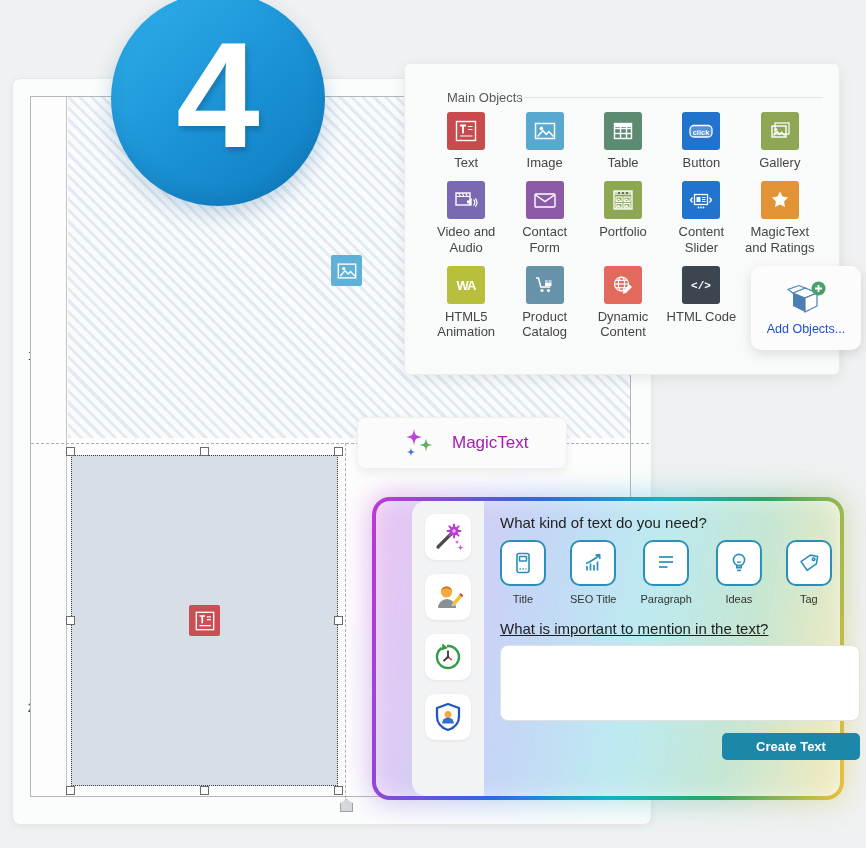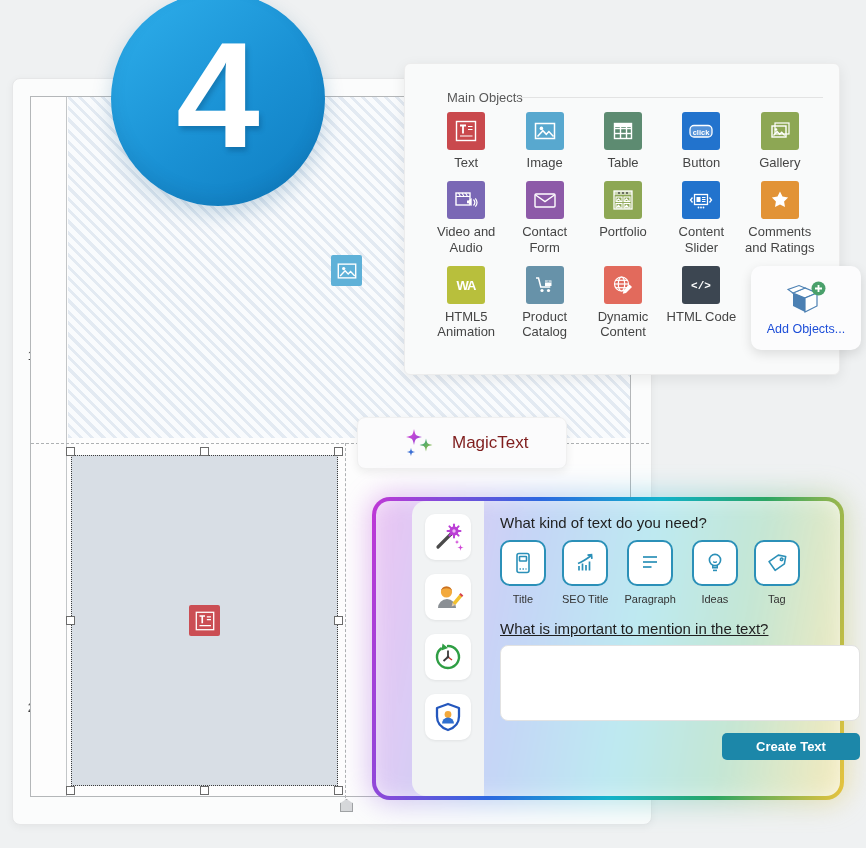--- a/index.html
+++ b/index.html
@@ -56,38 +56,38 @@
   
   .add-card{position:absolute;left:751px;top:266px;width:110px;height:84px;background:#fcfcfd;
     border-radius:10px;box-shadow:0 4px 12px rgba(0,0,0,.12);z-index:12;
     display:flex;flex-direction:column;align-items:center;justify-content:center;cursor:pointer;}
   .add-label{margin-top:6px;font-size:12.5px;color:#1d4ed8;}
 
   
   .mt-card{position:absolute;left:357px;top:417px;width:210px;height:52px;background:#fbfbfc;
     border:1px solid #f0f0f0;border-radius:8px;box-shadow:0 3px 10px rgba(0,0,0,.07);z-index:11;
     display:flex;align-items:center;padding-left:44px;box-sizing:border-box;cursor:pointer;}
-  .mt-label{margin-left:16px;font-size:17px;color:#7f1d1d;text-align:center;}
+  .mt-label{margin-left:16px;font-size:17px;color:#a21caf;text-align:center;}
 
   
   .dialog{position:absolute;left:372px;top:497px;width:472px;height:303px;border-radius:18px;
     border:4px solid transparent;box-sizing:border-box;z-index:20;
     background:linear-gradient(#fff,#fff) padding-box,
       linear-gradient(100deg,#c238d6 0%,#2d68e0 32%,#13b3cc 55%,#2aa564 75%,#ecc43d 100%) border-box;}
   .dialog::before{content:"";position:absolute;inset:-9px;border-radius:26px;z-index:-1;
     background:linear-gradient(100deg,rgba(194,56,214,.30),rgba(45,104,224,.28) 32%,rgba(19,179,204,.28) 55%,rgba(42,165,100,.28) 75%,rgba(236,196,61,.35));
     filter:blur(13px);}
   .dlg-inner{display:flex;width:100%;height:100%;border-radius:14px;overflow:hidden;margin-left:36px;}
   .dlg-side{width:72px;background:#f1f3f4;display:flex;flex-direction:column;align-items:center;
     padding-top:13px;gap:14px;flex:none;}
   .side-tile{width:46px;height:46px;background:#fff;border-radius:10px;box-shadow:0 1px 3px rgba(0,0,0,.07);
     display:flex;align-items:center;justify-content:center;cursor:pointer;flex:none;}
   .dlg-main{flex:1;padding:13px 16px 10px 16px;}
   .dlg-q{font-size:15px;color:#1f1f1f;}
-  .opt-row{display:flex;gap:16px;margin-top:9px;}
+  .opt-row{display:flex;gap:24px;margin-top:9px;}
   .opt{display:flex;flex-direction:column;align-items:center;cursor:pointer;}
   .opt-btn{width:46px;height:46px;border:2px solid #2b90b8;border-radius:10px;box-sizing:border-box;
     display:flex;align-items:center;justify-content:center;background:#fff;}
   .opt-label{margin-top:7px;font-size:11px;color:#333;}
   .dlg-q2{margin-top:15px;text-decoration:underline;}
   .dlg-textarea{display:block;margin-top:8px;width:360px;height:76px;border:1px solid #e2e2e2;
     border-radius:8px;background:#fff;resize:none;box-sizing:border-box;font-family:"Liberation Sans",sans-serif;
     font-size:13px;padding:8px;color:#333;outline:none;}
   .create-btn{display:block;margin:12px 0 0 auto;width:138px;height:27px;background:#1c87a9;color:#fff;
     font-weight:bold;font-size:13px;border:none;border-radius:5px;cursor:pointer;
@@ -262,21 +262,21 @@
         </div>
         <div class="mo-label">Content Slider</div>
       </div>
 
       <div class="mo-item">
         <div class="tile" style="background: rgb(226, 147, 54);">
           <svg width="24" height="24" viewBox="0 0 24 24">
             <path d="M12 3.5 l2.5 5.1 5.6.8 -4 4 .9 5.6 -5-2.6 -5 2.6 .9-5.6 -4-4 5.6-.8z" fill="#fff"></path>
           </svg>
         </div>
-        <div class="mo-label">Comments and Ratings</div>
+        <div class="mo-label">MagicText and Ratings</div>
       </div>
 
       <div class="mo-item">
         <div class="tile" style="background: rgb(184, 191, 60);">
           <svg width="28" height="24" viewBox="0 0 28 24">
             <text x="14" y="16.5" text-anchor="middle" font-size="13" font-weight="bold" fill="#fff" font-family="Liberation Sans, sans-serif" letter-spacing="-1">WA</text>
           </svg>
         </div>
         <div class="mo-label">HTML5 Animation</div>
       </div>

